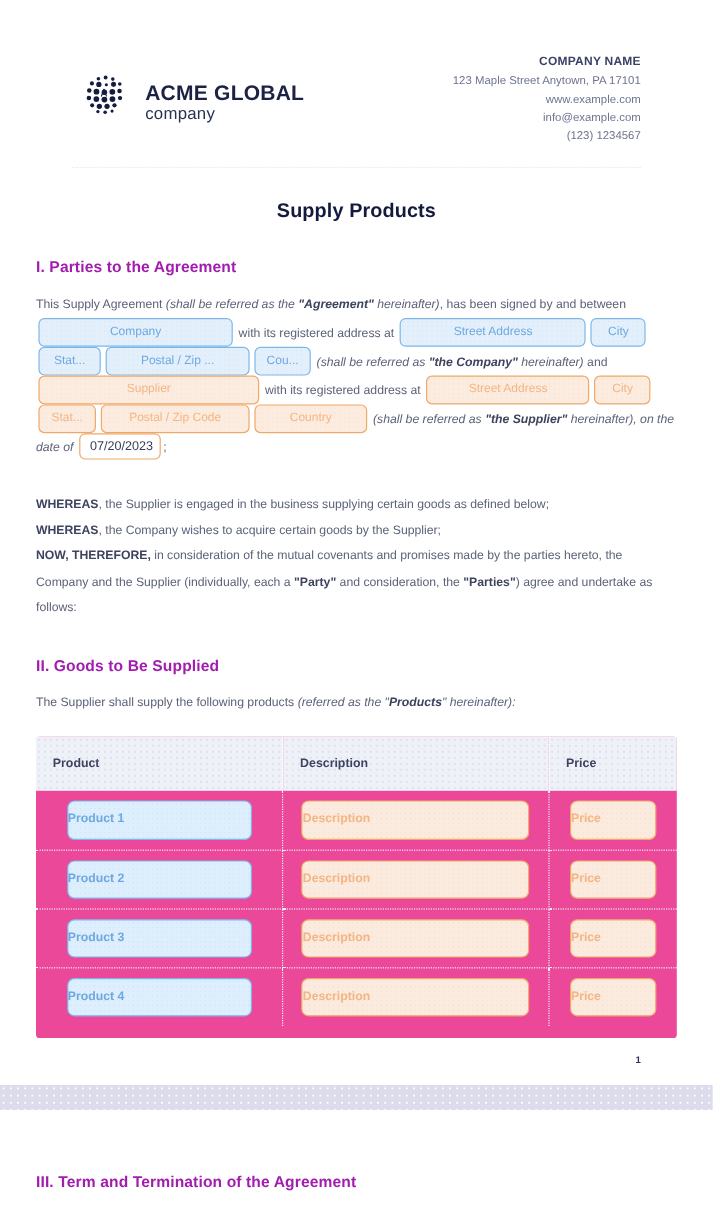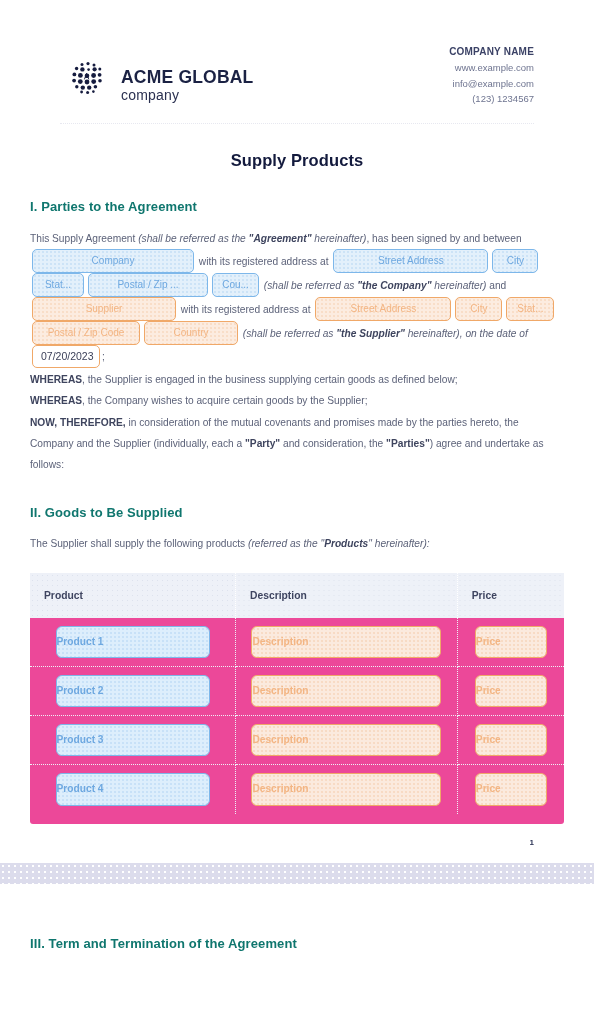--- a/index.html
+++ b/index.html
@@ -49,37 +49,37 @@
     text-align: center;
     font-size: 16.5px;
     font-weight: bold;
     color: #131a3d;
     margin: 27px 0 0 0;
     letter-spacing: .1px;
   }
   h2.section {
     font-size: 13px;
     font-weight: bold;
-    color: #0f766e;
+    color: #a21caf;
     margin: 29px 0 0 0;
     letter-spacing: .1px;
   }
   p.body {
     font-size: 10.2px;
     color: #5c6279;
     line-height: 2.15;
     margin: 14px 0 0 0;
     text-align: left;
   }
   p.tight { line-height: 2.05; }
   .b { font-weight: bold; color: #3e445e; }
   .i { font-style: italic; }
   .bi { font-weight: bold; font-style: italic; color: #3e445e; }
 
-  .whereas { }
+  .whereas { margin-top: 26px; }
   .whereas p { margin: 0 0 0 0; font-size: 10.2px; color: #5c6279; line-height: 2.1; }
 
   
   .chip {
     display: inline-block;
     vertical-align: middle;
     border-radius: 5px;
     text-align: center;
     font-size: 10px;
     line-height: 1;
@@ -114,25 +114,25 @@
     border: 1px solid #f0a868;
   }
   .chip.filled .star { color: #f6c49a; margin-left: 6px; }
 
   .w-company   { width: 162px; }
   .w-street    { width: 155px; }
   .w-city      { width: 46px; }
   .w-state     { width: 52px; }
   .w-zip       { width: 120px; }
   .w-country-s { width: 47px; }
-  .w-supplier  { width: 144px; }
+  .w-supplier  { width: 184px; }
   .w-street2   { width: 136px; }
   .w-city2     { width: 47px; }
   .w-state2    { width: 48px; }
-  .w-zip2      { width: 108px; }
+  .w-zip2      { width: 124px; }
   .w-country   { width: 94px; }
   .w-date      { width: 68px; text-align: center; }
 
   
   .tbl-wrap {
     margin-top: 18px;
     background: #ec4899;
     border-radius: 3px;
     padding: 0 0 10px 0;
   }
@@ -255,20 +255,21 @@
         </svg>
       </span>
       <span class="brand-text">
         <span class="brand-name">ACME GLOBAL</span><br>
         <span class="brand-sub">company</span>
       </span>
     </div>
 
     <div class="addr">
       <div class="co-name">COMPANY NAME</div>
+      <div>123 Maple Street Anytown, PA 17101</div>
       <div>www.example.com</div>
       <div>info@example.com</div>
       <div>(123) 1234567</div>
     </div>
   </div>
 
   <div class="divider"></div>
 
   <h1 class="doc-title">Supply Products</h1>
 

